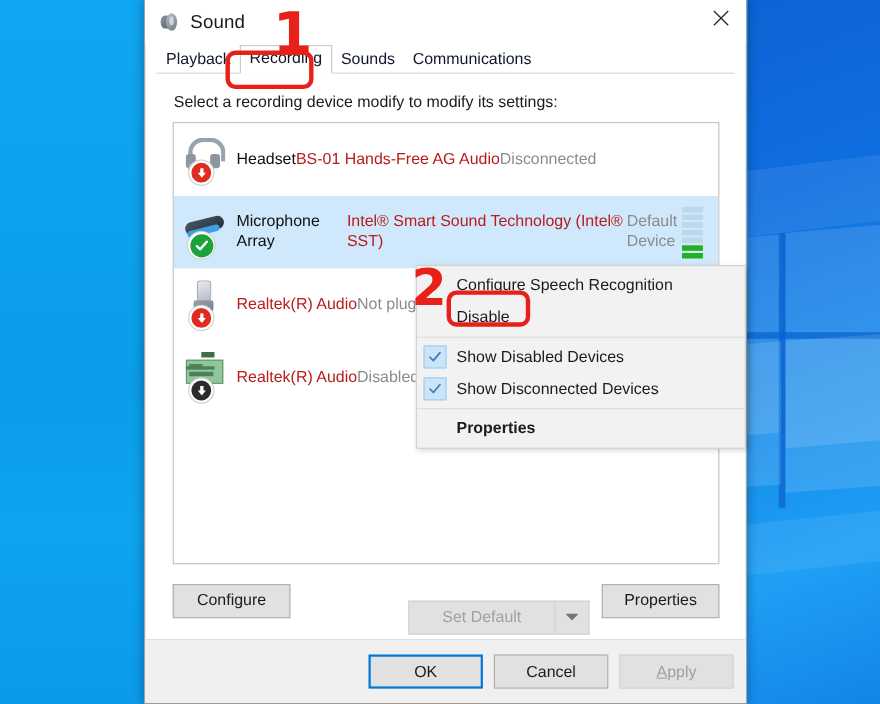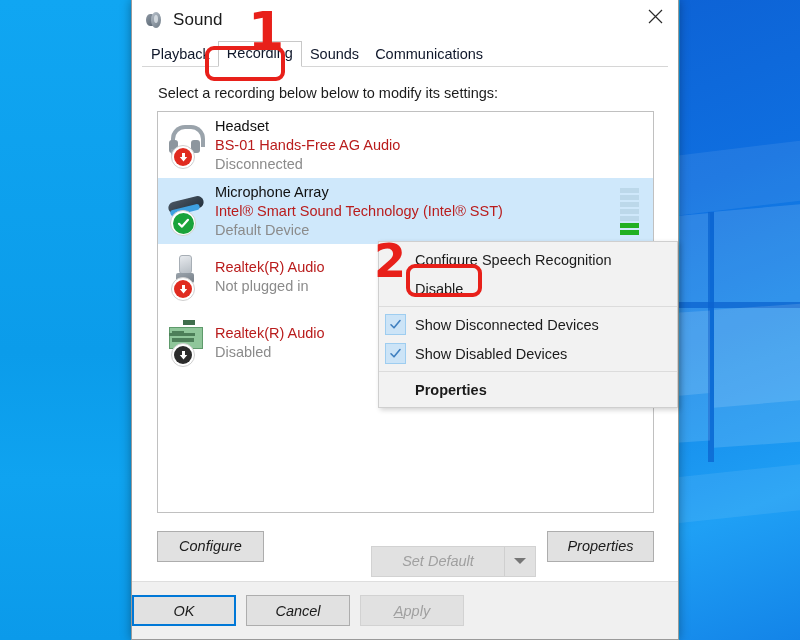--- a/index.html
+++ b/index.html
@@ -44,21 +44,21 @@
 
   .content{padding:0 14px;}
   .hint{font-size:14.5px;color:#1b1b1b;margin:18px 0 10px 12px;}
 
   
   .listbox{margin:0 0 0 11px;width:497px;height:402px;border:1px solid #c0c0c0;background:#fff;
            box-sizing:border-box;position:relative;overflow:hidden;}
   .dev{display:flex;align-items:center;height:66px;padding-left:7px;position:relative;box-sizing:border-box;}
   .dev.selected{background:#cfe8fb;}
   .dev-ico{width:46px;height:52px;position:relative;flex:0 0 46px;}
-  .dev-text{margin-left:4px;display:flex;flex-direction:column;justify-content:center;}
+  .dev-text{margin-left:4px;display:flex;flex-direction:row;justify-content:center;}
   .dev-name{font-size:14.5px;color:#0f0f0f;line-height:19px;}
   .dev-sub{font-size:14.5px;color:#b91c1c;line-height:19px;}
   .dev-state{font-size:14.5px;color:#8b8b8b;line-height:19px;}
 
   
   .hs-band{position:absolute;left:6px;top:6px;width:26px;height:18px;border:4px solid #9aa3ab;
            border-bottom:none;border-radius:14px 14px 0 0;}
   .hs-earL{position:absolute;left:4px;top:21px;width:9px;height:13px;background:#8d969e;border-radius:3px;}
   .hs-earR{position:absolute;left:26px;top:21px;width:9px;height:13px;background:#8d969e;border-radius:3px;}
   .hs-mic{position:absolute;left:6px;top:30px;width:16px;height:13px;border:3px solid #9aa3ab;
@@ -101,30 +101,30 @@
   
   .vu{position:absolute;right:14px;top:9px;width:19px;height:48px;display:flex;
       flex-direction:column;justify-content:flex-end;gap:2px;}
   .vu div{height:5px;width:100%;}
   .vu .off{background:#bcd8ea;}
   .vu .on{background:#22b022;}
 
   
   .btnrow{display:flex;align-items:center;margin:16px 0 0 11px;width:497px;height:34px;}
   .btn{height:31px;min-width:104px;border:1px solid #adadad;background:#e1e1e1;color:#1b1b1b;
-       font-size:14.5px;display:flex;align-items:center;justify-content:center;box-sizing:border-box;font-style:italic;}
+       font-size:14.5px;display:flex;align-items:center;justify-content:center;box-sizing:border-box;}
   .btn.disabled{color:#a0a0a0;background:#e1e1e1;border-color:#d2d2d2;}
   .split{display:flex;align-items:stretch;}
   .split .main{border-right:1px solid #cfcfcf;padding:0 14px;min-width:104px;}
   .split .caret{width:30px;display:flex;align-items:center;justify-content:center;}
   .tri-dn{width:0;height:0;border-left:6px solid transparent;border-right:6px solid transparent;
           border-top:6px solid #767676;}
 
   .footer{position:absolute;left:0;right:0;bottom:0;height:58px;background:#f0f0f0;
-          border-top:1px solid #dedede;display:flex;align-items:center;justify-content:flex-start;
+          border-top:1px solid #dedede;display:flex;align-items:center;justify-content:flex-end;
           padding-right:11px;gap:10px;box-sizing:border-box;}
   .btn.primary{border:2px solid #0078d7;background:#e1e1e1;}
 
   
   #context-menu{position:absolute;left:378px;top:241px;width:300px;background:#f2f2f2;
                 border:1px solid #cfcfcf;box-shadow:2px 2px 5px rgba(0,0,0,.18);
                 padding:3px 0;box-sizing:border-box;z-index:40;}
   .mi{height:29px;display:flex;align-items:center;font-size:14.5px;color:#1b1b1b;position:relative;}
   .mi .lbl{margin-left:36px;}
   .mi.bold .lbl{font-weight:bold;}
@@ -173,21 +173,21 @@
 
   <div class="tabstrip">
     <div class="tabline"></div>
     <div class="tab">Playback</div>
     <div class="tab active">Recording</div>
     <div class="tab">Sounds</div>
     <div class="tab">Communications</div>
   </div>
 
   <div class="content">
-    <div class="hint">Select a recording below below to modify its settings:</div>
+    <div class="hint">Select a recording device modify to modify its settings:</div>
 
     <div class="listbox">
 
       <div class="dev">
         <div class="dev-ico">
           <span class="hs-band"></span>
             <span class="hs-earL"></span>
             <span class="hs-earR"></span>
             <span class="hs-mic"></span>
           <span class="badge red">
@@ -303,29 +303,29 @@
   <div class="mi">
     <span class="lbl">Disable</span>
   </div>
   <div class="mi-sep"></div>
   <div class="mi">
     <span class="chk">
       <svg width="13" height="13" viewBox="0 0 13 13">
           <path d="M2 6.8 L5 9.8 L11 2.6" stroke="#3f7fbf" stroke-width="1.6" fill="none" stroke-linecap="round" stroke-linejoin="round"></path>
         </svg>
     </span>
-    <span class="lbl">Show Disconnected Devices</span>
+    <span class="lbl">Show Disabled Devices</span>
   </div>
   <div class="mi">
     <span class="chk">
       <svg width="13" height="13" viewBox="0 0 13 13">
           <path d="M2 6.8 L5 9.8 L11 2.6" stroke="#3f7fbf" stroke-width="1.6" fill="none" stroke-linecap="round" stroke-linejoin="round"></path>
         </svg>
     </span>
-    <span class="lbl">Show Disabled Devices</span>
+    <span class="lbl">Show Disconnected Devices</span>
   </div>
   <div class="mi-sep"></div>
   <div class="mi bold">
     <span class="lbl">Properties</span>
   </div>
 </div>
 
 <div class="ann ann-ring" style="left:205px;top:46px;width:72px;height:27px;"></div>
 <div class="ann ann-num" style="left:248px;top:5px;font-size:52px;">1</div>
 

